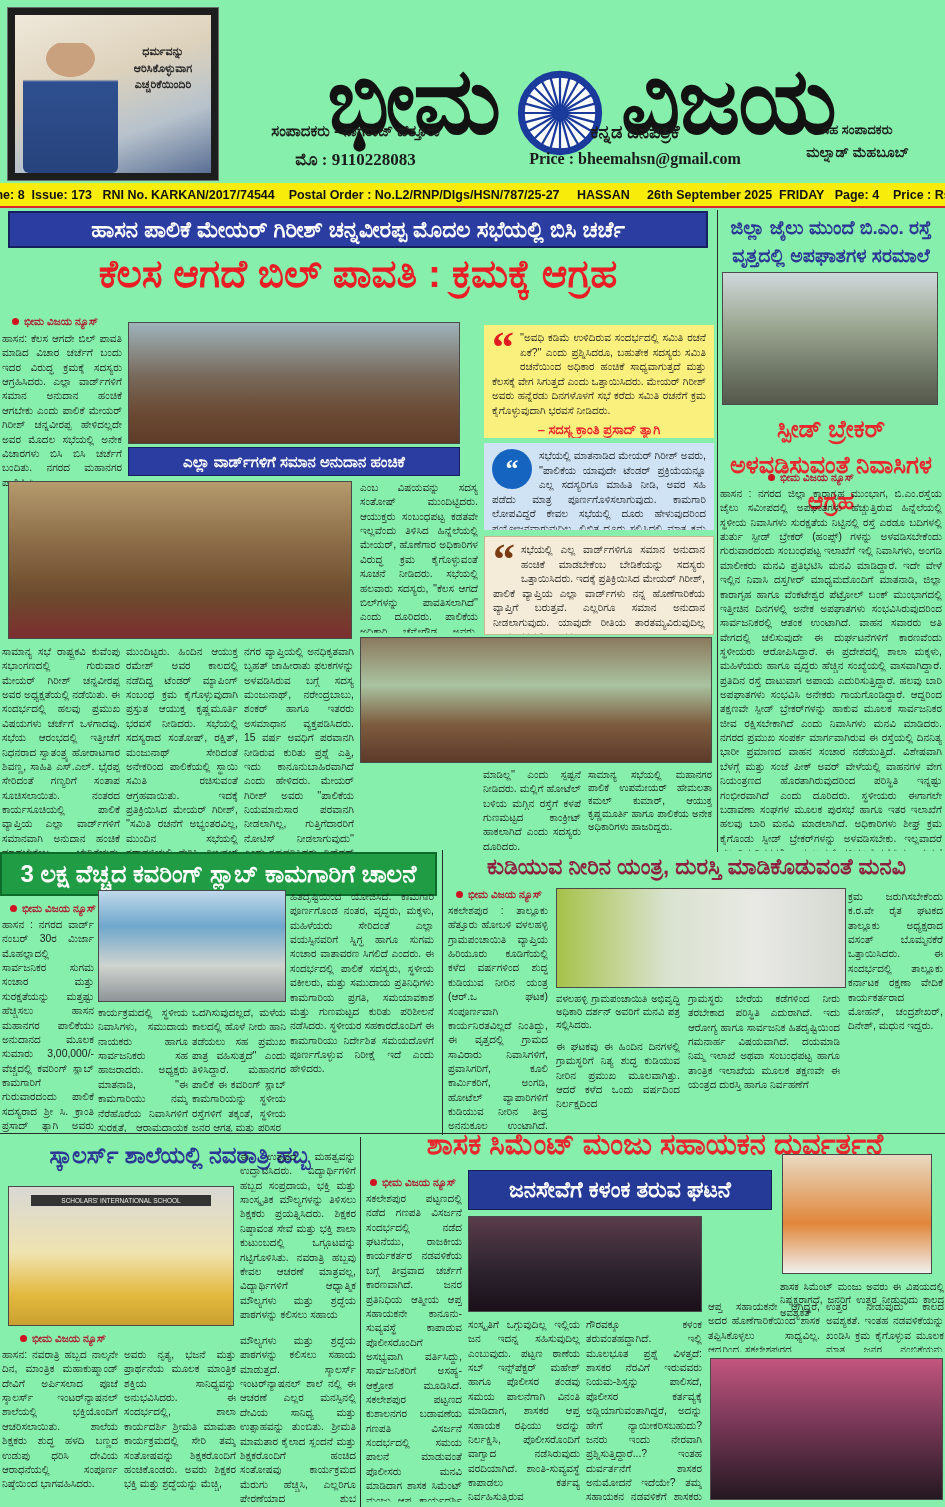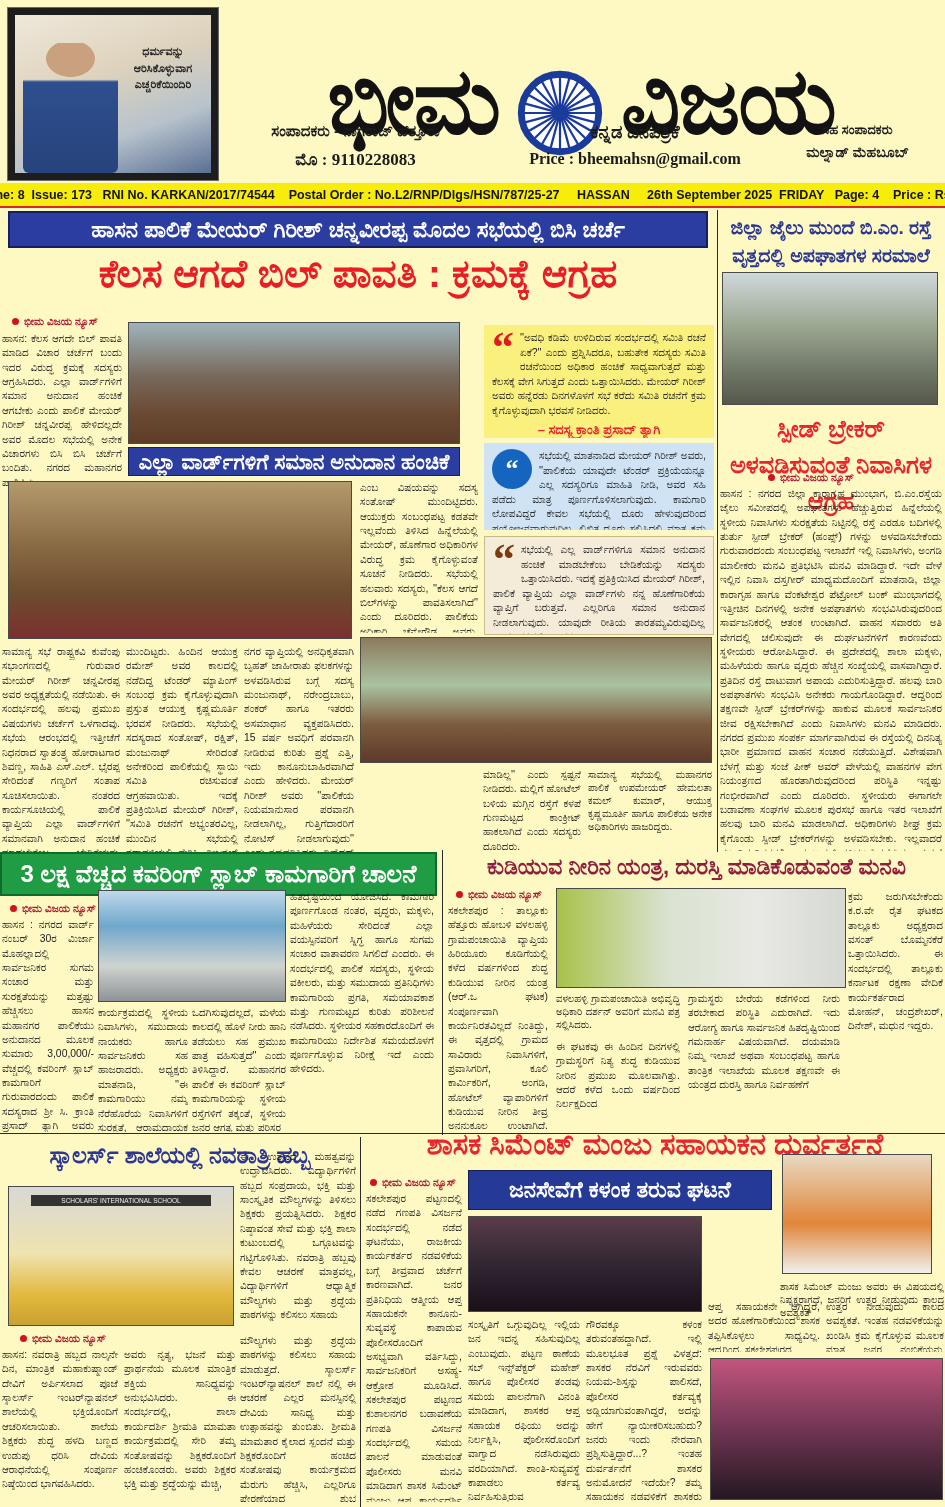--- a/index.html
+++ b/index.html
@@ -1,28 +1,28 @@
 <!DOCTYPE html>
 <html><head>
 <meta charset="utf-8">
 <style>
   html,body{margin:0;padding:0;background:#e8e8e4;}
-  .page{position:relative;width:945px;height:1507px;background:#fef9c3;margin:0 auto;
+  .page{position:relative;width:945px;height:1507px;background:#86efac;margin:0 auto;
         font-family:"Liberation Sans","DejaVu Sans",sans-serif;color:#1b1b1b;overflow:hidden;}
   .abs{position:absolute;}
   .body-col{font-size:10.4px;line-height:1.38;text-align:justify;color:#1c1c1c;overflow:hidden;}
   .photo{border:1px solid #4a4a4a;box-sizing:border-box;}
   .caption{font-size:10px;line-height:1.3;color:#111;text-align:center;overflow:hidden;}
   .byline{display:flex;align-items:center;gap:5px;font-size:10.5px;font-weight:bold;color:#b01830;}
   .byline .dot{width:7px;height:7px;border-radius:50%;background:#cf1320;display:inline-block;}
   .banner{display:flex;align-items:center;justify-content:center;text-align:center;box-sizing:border-box;}
   .masthead-title{display:flex;align-items:flex-end;justify-content:center;gap:18px;
         font-weight:bold;color:#121212;letter-spacing:-2px;margin-top:36px;}
   .kicker{background:#2b3da0;border:2px solid #15205f;color:#fff;font-weight:bold;font-size:22px;}
-  .subbanner{background:#2b3da0;border:1px solid #15205f;color:#fff;font-weight:bold;font-size:21px;}
+  .subbanner{background:#2b3da0;border:1px solid #15205f;color:#fff;font-weight:bold;font-size:15px;}
   .headline-red{color:#ea1d25;font-weight:bold;font-size:39px;text-align:center;line-height:1.05;}
   .headline-blue{color:#2b3695;font-weight:bold;font-size:19px;text-align:center;line-height:1.45;}
   .subhead-red{color:#e8262e;font-weight:bold;font-size:24px;text-align:center;line-height:1.5;}
   .green-banner{background:#1f9c44;border:2px solid #0d6b2b;color:#fff;font-weight:bold;font-size:24px;}
   .maroon-head{color:#8e1f3e;font-weight:bold;font-size:22px;text-align:center;}
   .navy-head{color:#2b3695;font-weight:bold;font-size:23px;text-align:center;}
   .red-head{color:#e8262e;font-weight:bold;font-size:29px;text-align:center;}
   .blue-strip{background:#253a96;border:1px solid #121f55;color:#fff;font-weight:bold;font-size:22px;}
   .quote-box{box-sizing:border-box;padding:6px 8px;font-size:10.4px;line-height:1.4;text-align:justify;overflow:hidden;}
   .qmark{font-family:"Liberation Serif","DejaVu Serif",serif;font-weight:bold;font-size:44px;line-height:.7;float:left;margin:2px 6px 0 0;}

